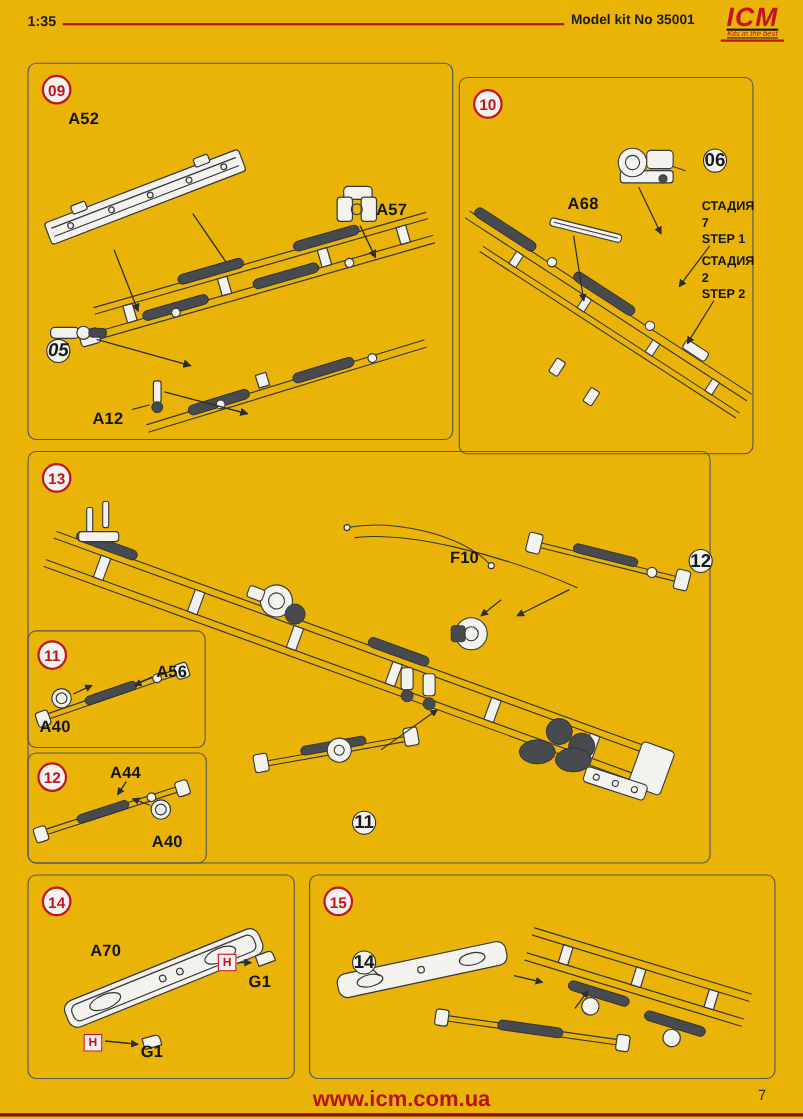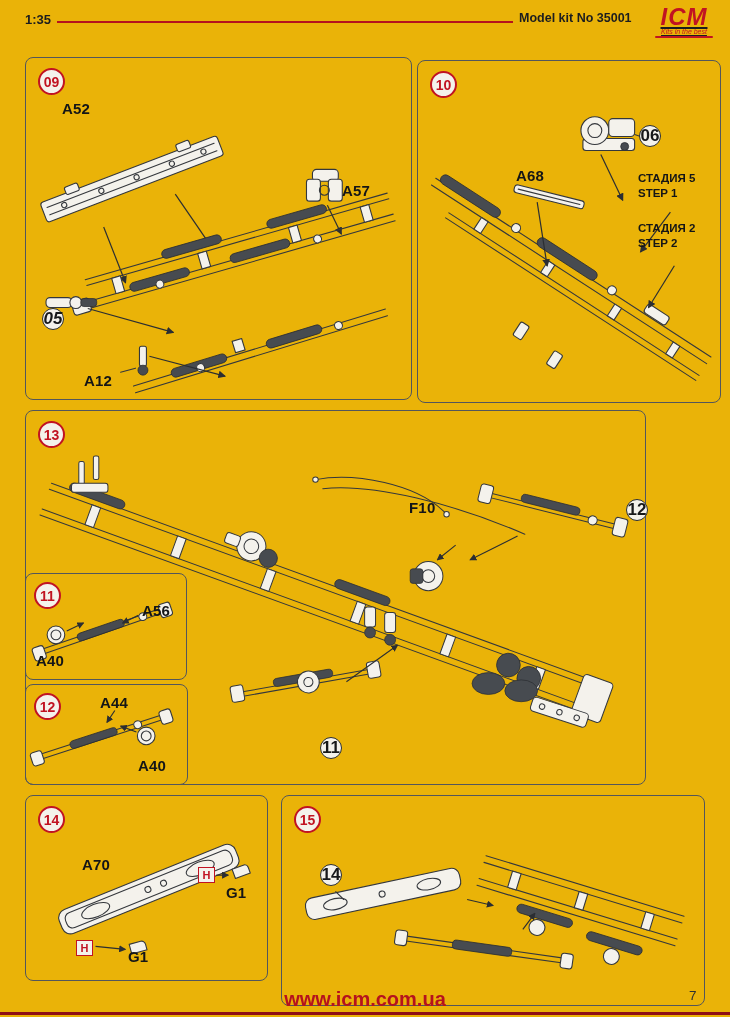--- a/index.html
+++ b/index.html
@@ -136,21 +136,21 @@
       <path d="M124 300 L200 320" class="arr" marker-end="url(#a9)"></path>
       <line x1="110" y1="312" x2="95" y2="316" class="ln"></line>
     </svg>
     <div class="badge" style="left:12px; top:10px;">09</div>
     <div class="plabel" style="left:36px; top:42px;">A52</div>
     <div class="plabel" style="left:316px; top:124px;">A57</div>
     <div class="cref" style="left:16px; top:250px;font-style:italic;">05</div>
     <div class="plabel" style="left:58px; top:314px;">A12</div>
   </div>
 
-  <div class="panel" style="left:417px; top:60px; width:304px; height:343px;">
+  <div class="panel" style="left:417px; top:70px; width:268px; height:343px;">
     <svg class="draw" viewBox="0 0 288 343">
       <defs>
           <marker id="a10" viewBox="0 0 10 10" refX="8.5" refY="5" markerWidth="6.5" markerHeight="6.5" orient="auto">
             <path d="M0 0L10 5L0 10z" fill="#2b2e32"></path>
           </marker>
         </defs>
 
       <g transform="translate(10,118) rotate(33)">
         <line x1="0" y1="0" x2="330" y2="0" class="ln"></line>
         <line x1="0" y1="8" x2="330" y2="8" class="ln"></line>
@@ -190,21 +190,21 @@
 
       <g transform="translate(96,262) rotate(33)">
         <rect x="0" y="0" width="10" height="16" rx="2" class="fl"></rect>
         <rect x="44" y="6" width="10" height="16" rx="2" class="fl"></rect>
       </g>
     </svg>
     <div class="badge" style="left:12px; top:10px;">10</div>
     <div class="cref" style="left:221px; top:64px;">06</div>
     <div class="plabel" style="left:98px; top:106px;">A68</div>
     <div class="stage" style="left:220px; top:110px;">
-      <div>СТАДИЯ 5</div>
+      <div>СТАДИЯ 7</div>
       <div>STEP 1</div>
     </div>
     <div class="stage" style="left:220px; top:160px;">
       <div>СТАДИЯ 2</div>
       <div>STEP 2</div>
     </div>
   </div>
 
   <div class="panel" style="left:25px; top:410px; width:621px; height:375px;">
     <svg class="draw" viewBox="0 0 680 375">
@@ -392,21 +392,21 @@
       <path d="M70 152 L100 155" class="arr" marker-end="url(#a14)"></path>
     </svg>
     <div class="badge" style="left:12px; top:10px;">14</div>
     <div class="plabel" style="left:56px; top:60px;">A70</div>
     <div class="hbox" style="left:172px; top:71px;">H</div>
     <div class="plabel" style="left:200px; top:88px;">G1</div>
     <div class="hbox" style="left:50px; top:144px;">H</div>
     <div class="plabel" style="left:102px; top:152px;">G1</div>
   </div>
 
-  <div class="panel" style="left:281px; top:795px; width:424px; height:211px;">
+  <div class="panel" style="left:281px; top:795px; width:424px; height:186px;">
     <svg class="draw" viewBox="0 0 424 186">
       <defs>
           <marker id="a15" viewBox="0 0 10 10" refX="8.5" refY="5" markerWidth="6" markerHeight="6" orient="auto">
             <path d="M0 0L10 5L0 10z" fill="#2b2e32"></path>
           </marker>
         </defs>
 
       <g transform="translate(22,92) rotate(-12)">
         <rect x="0" y="0" width="158" height="22" rx="8" class="fl"></rect>
         <ellipse cx="30" cy="11" rx="12" ry="5.5" class="ln"></ellipse>

